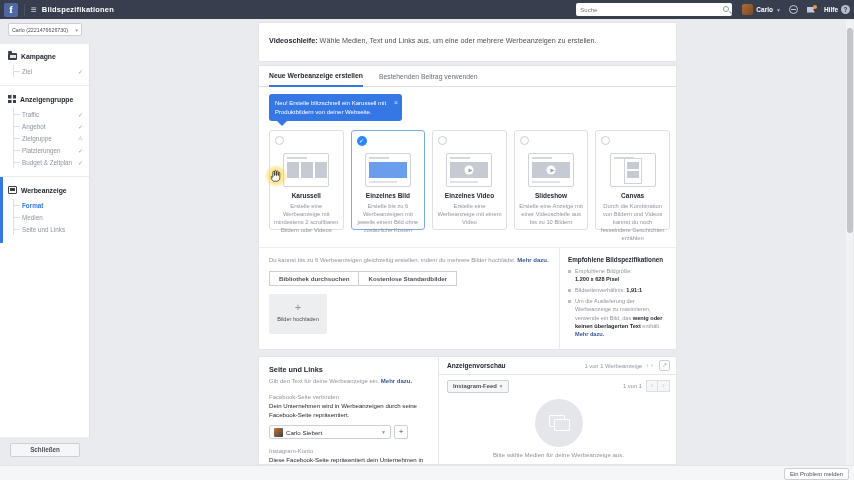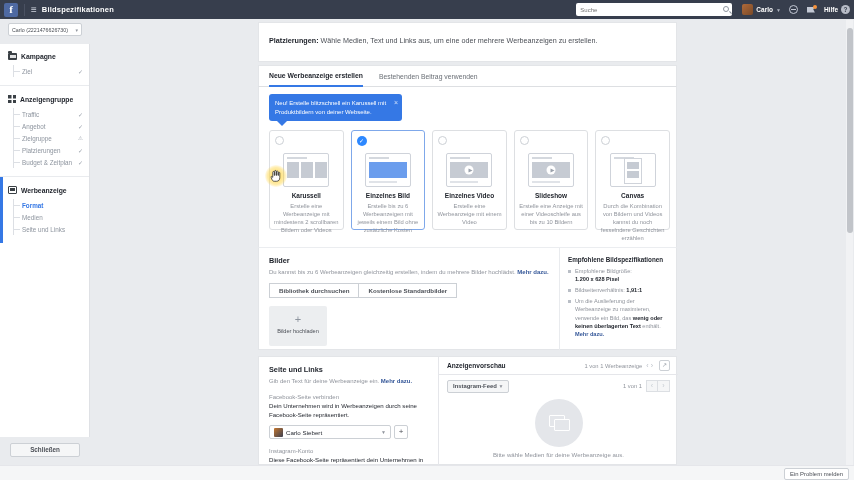--- a/index.html
+++ b/index.html
@@ -248,21 +248,21 @@
         <div class="sb-item">
           <span class="lbl">Seite und Links</span>
         </div>
       </div>
     </div>
   </div>
   <div class="close-btn">Schließen</div>
 
   <div class="main">
     <div class="m-header panel">
-      <b>Platzierungen:</b><span> Wähle Medien, Text und Links aus, um eine oder mehrere Werbeanzeigen zu erstellen.</span>
+      <b>Videoschleife:</b><span> Wähle Medien, Text und Links aus, um eine oder mehrere Werbeanzeigen zu erstellen.</span>
     </div>
     <div class="m-tabs panel">
       <div class="tab active">Neue Werbeanzeige erstellen</div>
       <div class="tab">Bestehenden Beitrag verwenden</div>
     </div>
 
     <div class="m-body panel" style="border-top:none;">
       <div class="tooltip">
         <span>Neu! Erstelle blitzschnell ein Karussell mit Produktbildern von deiner Webseite.</span>
         <span class="x">×</span>
@@ -330,21 +330,20 @@
       <div class="cursor">
         <div class="glow"></div>
         <svg viewBox="0 0 24 24" width="14" height="14">
           <path d="M9 21c-2 0-3-1.2-3.8-2.8L3.6 14c-.4-.9.6-1.7 1.4-1l1.5 1.3V5.5a1.3 1.3 0 0 1 2.6 0V11h.6V3.8a1.3 1.3 0 0 1 2.6 0V11h.6V4.8a1.3 1.3 0 0 1 2.6 0V11h.6V6.8a1.2 1.2 0 0 1 2.4 0V15c0 3.5-2 6-5.5 6z" fill="#fff" stroke="#333" stroke-width="1.4"></path>
         </svg>
       </div>
     </div>
 
     <div class="m-bilder panel" style="border-top:1px solid #ebedf0;">
       <div class="bilder-left">
-        <div class="sec-title">Bilder</div>
         <div class="sec-sub">
           <span>Du kannst bis zu 6 Werbeanzeigen gleichzeitig erstellen, indem du mehrere Bilder hochlädst. </span><a class="lnk" href="#">Mehr dazu.</a>
         </div>
         <div class="btn-row">
           <div class="btn">Bibliothek durchsuchen</div>
           <div class="btn">Kostenlose Standardbilder</div>
         </div>
         <div class="upload-tile">
           <div class="plus">+</div>
           <div class="ulbl">Bilder hochladen</div>

